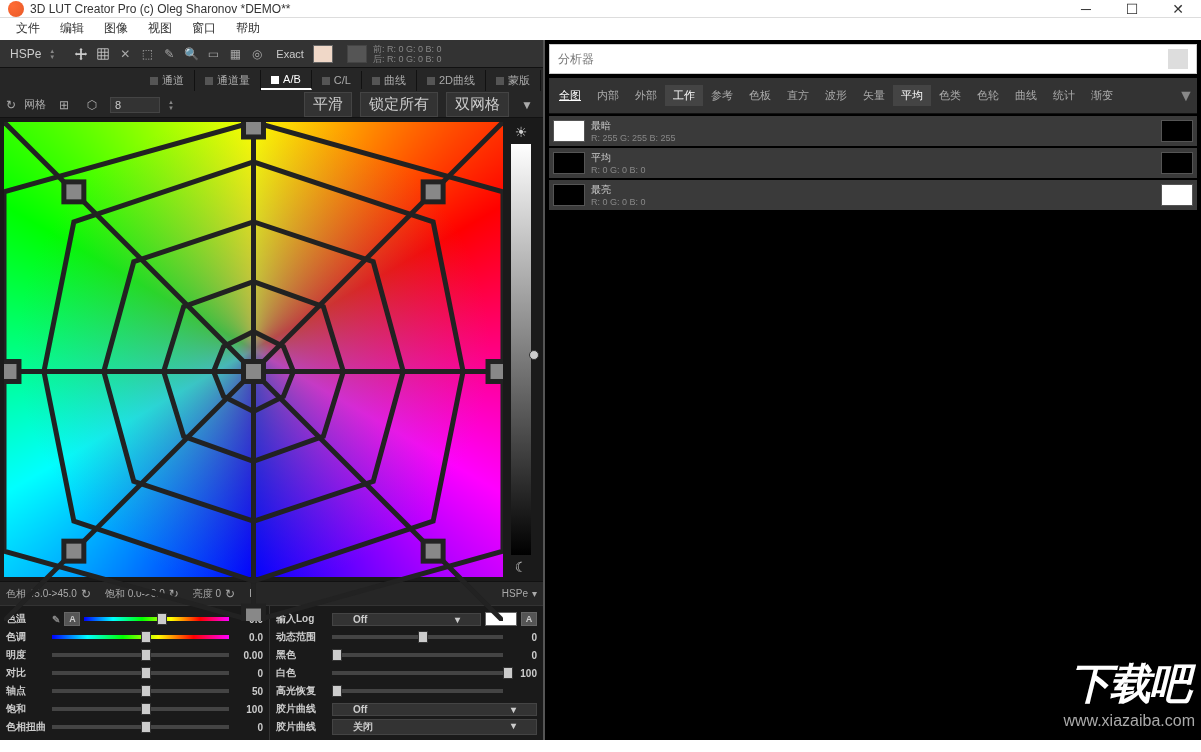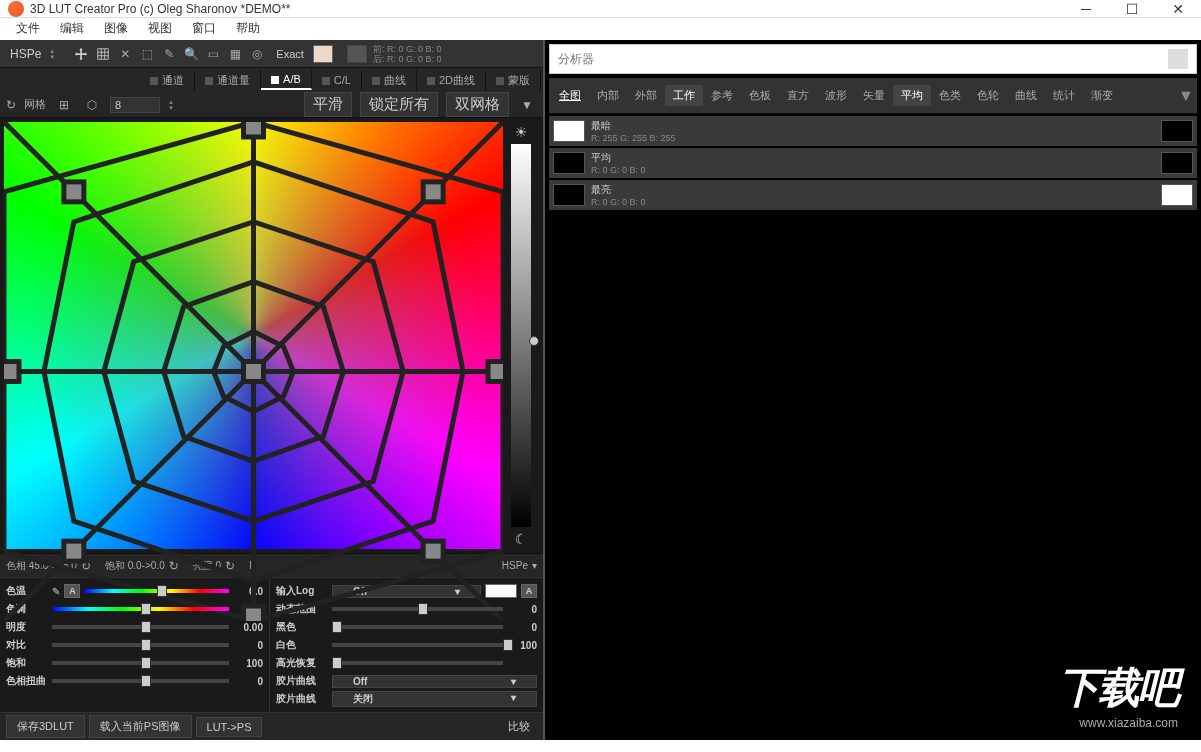--- a/index.html
+++ b/index.html
@@ -88,23 +88,23 @@
 .r-dd { color: #888; margin-left: auto; width: 18px; text-align: center; }
 
 .r-items { background: #000; margin: 0 4px; padding: 2px 0; }
 .r-item { display: flex; align-items: center; height: 30px; background: #3a3a3a; margin-bottom: 2px; padding: 0 4px; gap: 6px; }
 .r-item .sw { width: 32px; height: 22px; border: 1px solid #555; }
 .r-item .info { flex: 1; }
 .r-item .info .nm { color: #ccc; font-size: 10px; }
 .r-item .info .rgb { color: #888; font-size: 9px; }
 .r-item .sw2 { width: 32px; height: 22px; border: 1px solid #555; }
 
-.watermark { position: absolute; right: 23px; bottom: 10px; text-align: right; }
+.watermark { position: absolute; right: 6px; bottom: 10px; text-align: center; }
 .watermark .big { font-size: 42px; font-weight: bold; color: #fff; font-style: italic; letter-spacing: -2px; }
-.watermark .sm { font-size: 12px; color: #aaa; }
+.watermark .sm { font-size: 16px; color: #aaa; }
 </style>
 </head>
 <body>
 
 <div class="titlebar">
   <div class="icon"></div>
   <div class="title">3D LUT Creator Pro (c) Oleg Sharonov *DEMO**</div>
   <div class="winbtn">─</div>
   <div class="winbtn">☐</div>
   <div class="winbtn close">✕</div>
@@ -256,20 +256,27 @@
             <span class="sval">0.00</span>
           </div>
           <div class="srow">
             <span class="slabel">对比</span>
             <div class="strack ">
               <div class="sthumb" style="left:50%"></div>
             </div>
             <span class="sval">0</span>
           </div>
           <div class="srow">
+            <span class="slabel">轴点</span>
+            <div class="strack ">
+              <div class="sthumb" style="left:50%"></div>
+            </div>
+            <span class="sval">50</span>
+          </div>
+          <div class="srow">
             <span class="slabel">饱和</span>
             <div class="strack ">
               <div class="sthumb" style="left:50%"></div>
             </div>
             <span class="sval">100</span>
           </div>
           <div class="srow">
             <span class="slabel">色相扭曲</span>
             <div class="strack ">
               <div class="sthumb" style="left:50%"></div>
@@ -316,27 +323,20 @@
             <span class="slabel" style="width:52px">胶片曲线</span>
             <span class="ddl">Off <span style="float:right">▾</span></span>
           </div>
           <div class="srow">
             <span class="slabel" style="width:52px">胶片曲线</span>
             <span class="ddl">关闭 <span style="float:right">▾</span></span>
           </div>
         </div>
     </div>
 
-    <div class="bottombar">
-      <span class="bbtn">保存3DLUT</span>
-      <span class="bbtn">载入当前PS图像</span>
-      <span class="bbtn">LUT-&gt;PS</span>
-      <span style="flex:1"></span>
-      <span class="txtbtn">比较</span>
-    </div>
   </div>
 
   <div class="rightpane">
     <div class="r-search">
       <input placeholder="分析器" style="">
       <div class="sq"></div>
     </div>
     <div class="r-tabs" id="r-tabs">
         <div class="r-tab sel">全图</div>
         <div class="r-tab">内部</div>

